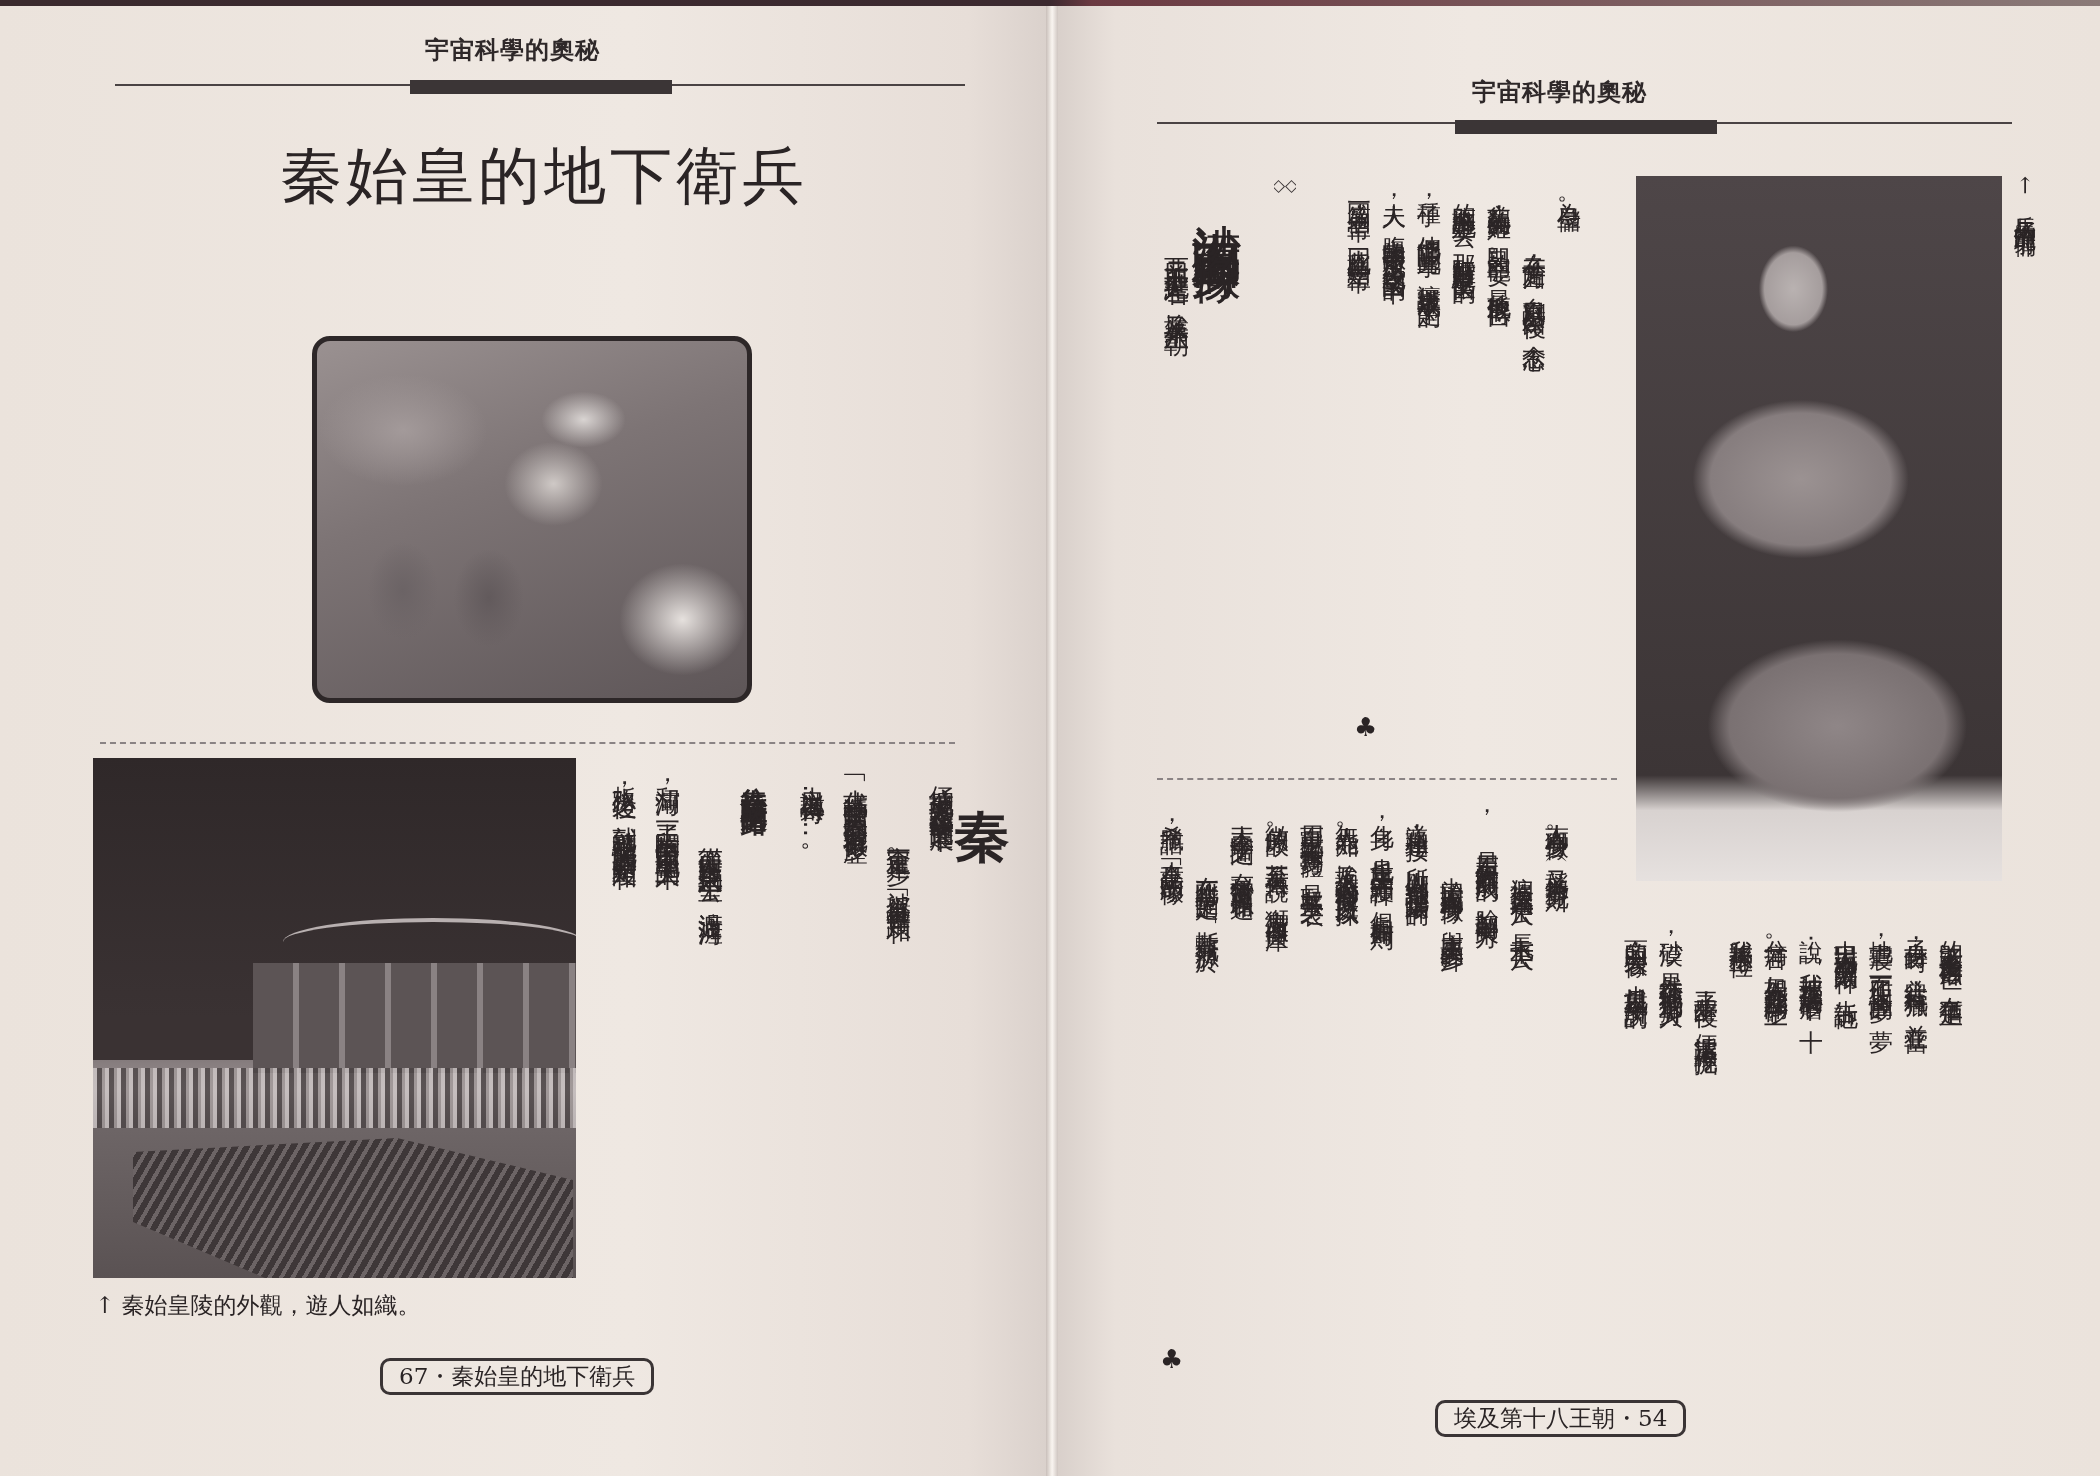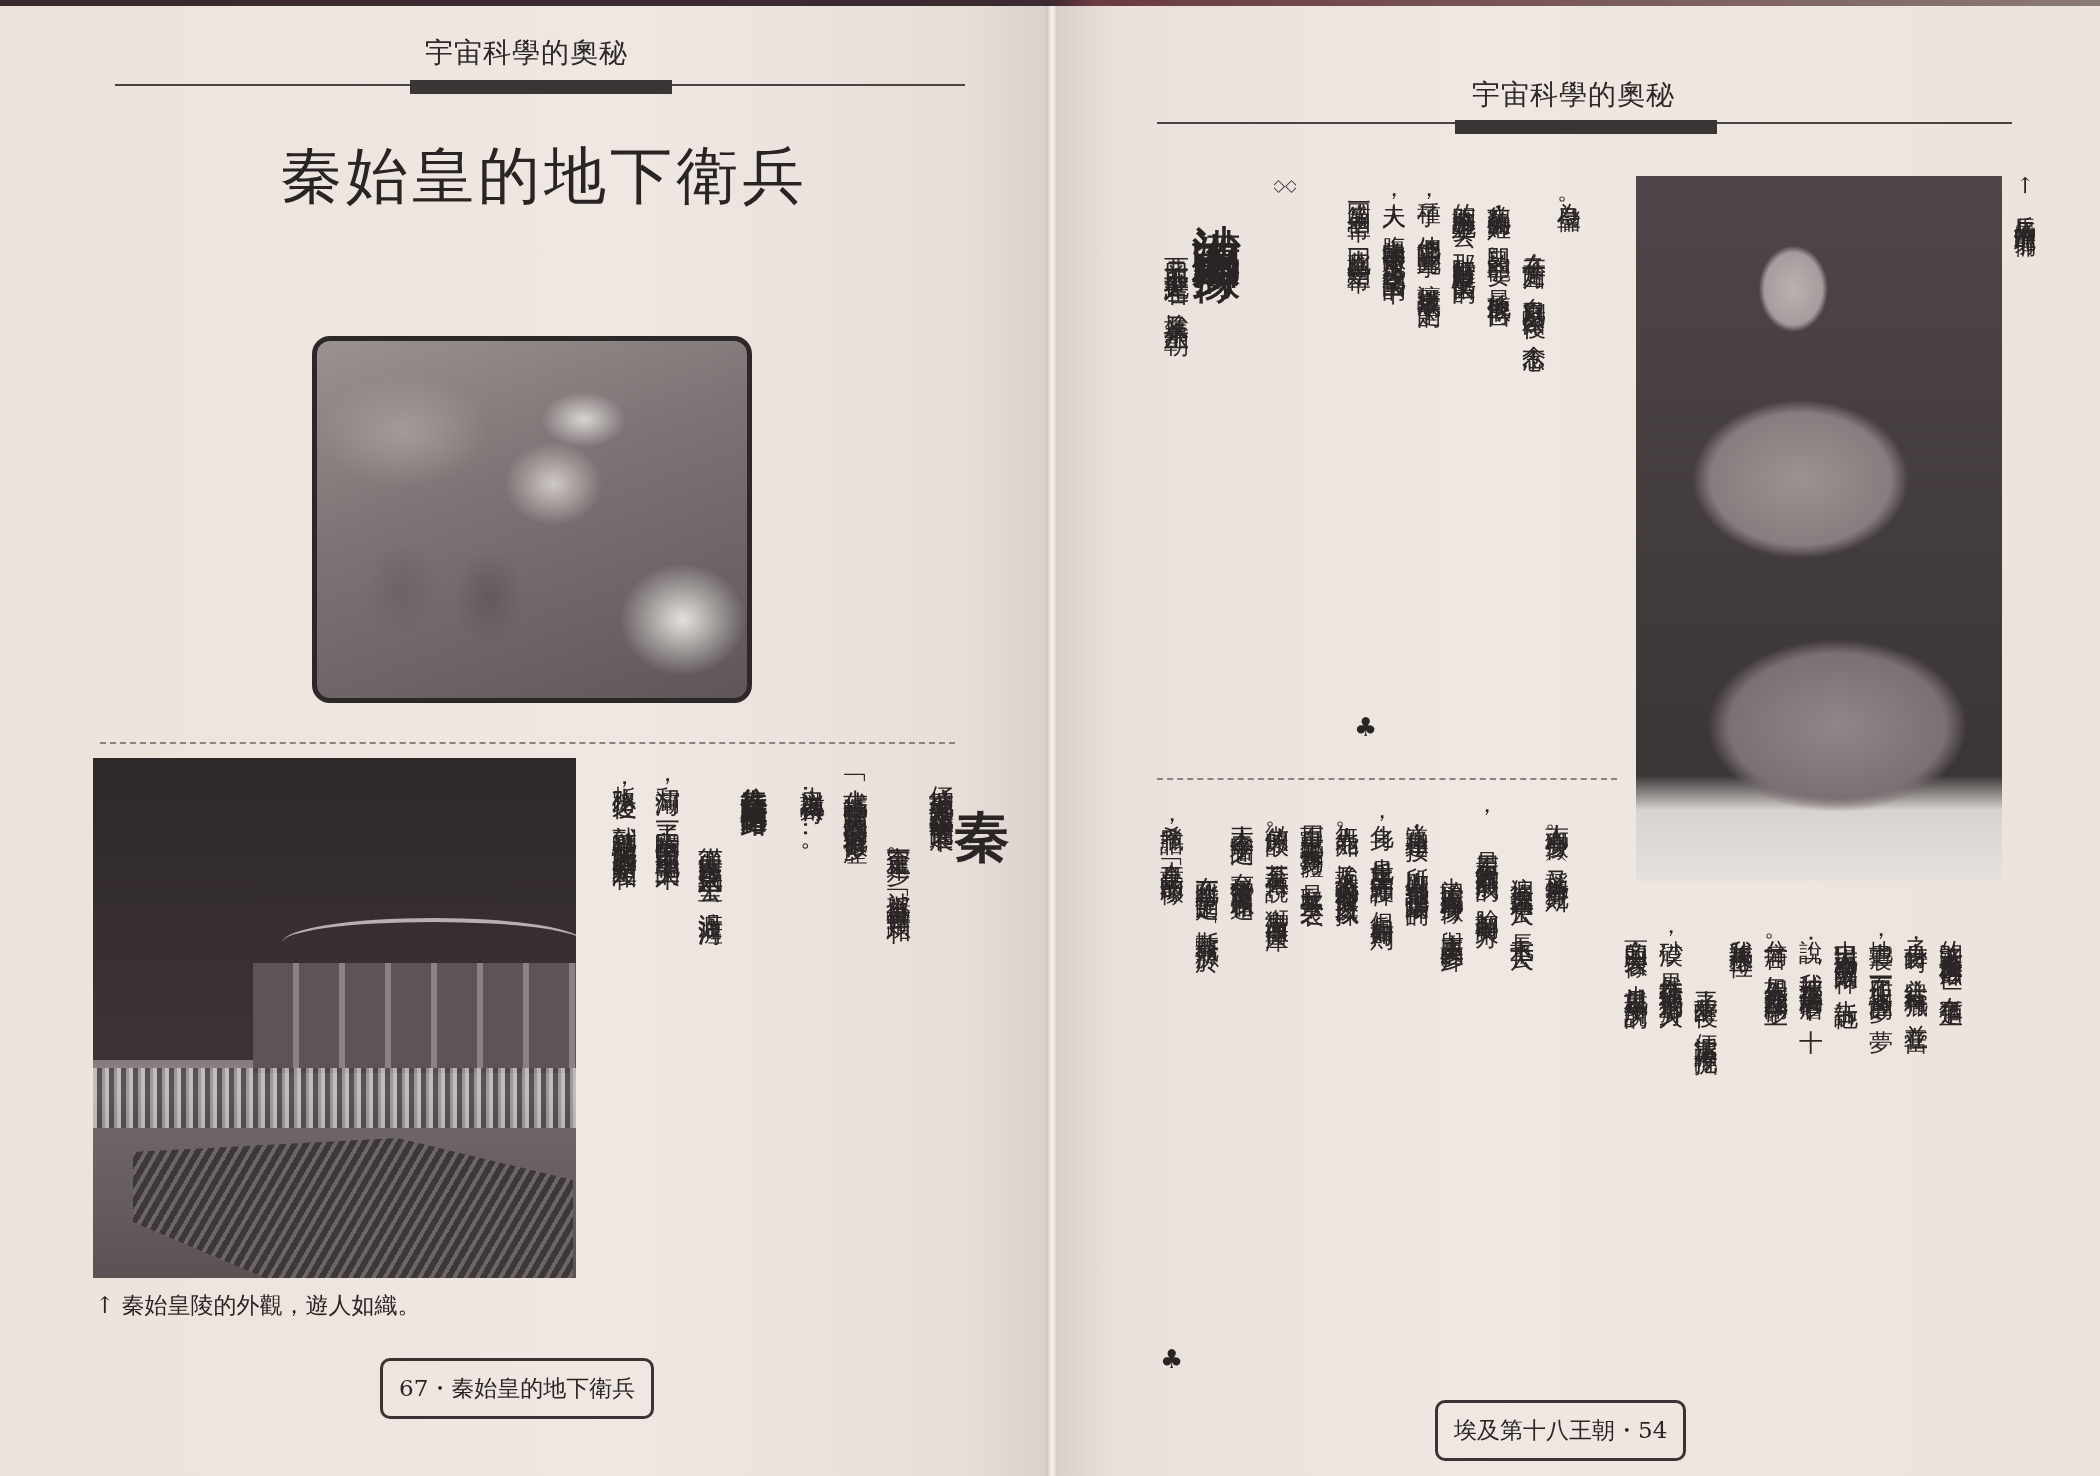--- a/index.html
+++ b/index.html
@@ -12,21 +12,21 @@
   .page.left { left: 0; width: 1052px;
     background: linear-gradient(90deg, #ebe3dc 0%, #efe8e2 60%, #e7ded8 92%, #d9d0cb 100%); }
   .page.right { left: 1052px; width: 1048px;
     background: linear-gradient(90deg, #d7cec9 0%, #e9e1db 6%, #efe8e2 40%, #ebe3dc 100%); }
   .gutter { position: absolute; left: 1046px; top: 6px; width: 12px; height: 1470px;
     background: linear-gradient(90deg, #c9bfba, #f4efea 45%, #f7f2ee 55%, #cfc6c1); }
 
   
   .run-head { position: absolute; }
   .run-head .title { position: absolute; font-family: "DejaVu Sans", sans-serif;
-    font-size: 28px; letter-spacing: 1px; color: #2e2829; white-space: nowrap; }
+    font-size: 24px; letter-spacing: 1px; color: #2e2829; white-space: nowrap; font-weight: bold; }
   .run-head .rule { position: absolute; height: 2px; background: #4a4344; }
   .run-head .bar { position: absolute; height: 14px; background: #3b3536; }
 
   
   .main-title { position: absolute; left: 280px; top: 128px; font-size: 62px; font-weight: normal;
     letter-spacing: 4px; color: #2a2425; white-space: nowrap; }
   .subtitle { position: absolute; left: 115px; top: 222px; width: 840px; font-size: 29px;
     font-weight: bold; line-height: 42px; color: #2a2425; letter-spacing: 1px; }
   .photo { position: absolute; overflow: hidden; }
   .photo-excavation { left: 312px; top: 330px; width: 440px; height: 367px; border: 5px solid #2d2728;
@@ -57,21 +57,21 @@
   .dash { position: absolute; border-top: 2px dashed #8a8384; height: 0; }
 
   
   .vcol-wrap { position: absolute; display: flex; flex-direction: row-reverse; }
   .vcol { writing-mode: vertical-rl; font-family: "DejaVu Sans", sans-serif; font-size: 25px;
     letter-spacing: 3px; color: #2b2526; white-space: nowrap; line-height: 1; }
   .vcol.indent { padding-top: 52px; }
   .vcol.bold { font-weight: bold; font-size: 27px; }
   .dropcap { font-size: 56px; font-weight: bold; line-height: 1; display: block; letter-spacing: 0; }
 
-  .footer-box { position: absolute; border: 3px solid #3a3435; border-radius: 10px; padding: 12px 16px;
+  .footer-box { position: absolute; border: 3px solid #3a3435; border-radius: 10px; padding: 0 16px;
     font-family: "DejaVu Serif", serif; font-size: 23px; white-space: nowrap; color: #2a2425; background: transparent; }
 
   
   .v-title { position: absolute; writing-mode: vertical-rl; font-size: 50px; letter-spacing: 4px;
     color: #2a2425; white-space: nowrap; line-height: 1; }
   .v-sub { position: absolute; writing-mode: vertical-rl; font-size: 25px; letter-spacing: 3px;
     color: #2a2425; white-space: nowrap; }
   .diamond-border { position: absolute; width: 22px; display: flex; flex-direction: column; align-items: center;
     color: #3a3435; font-size: 17px; line-height: 15px; overflow: hidden; }
   .photo-warrior { left: 1636px; top: 170px; width: 366px; height: 705px;

